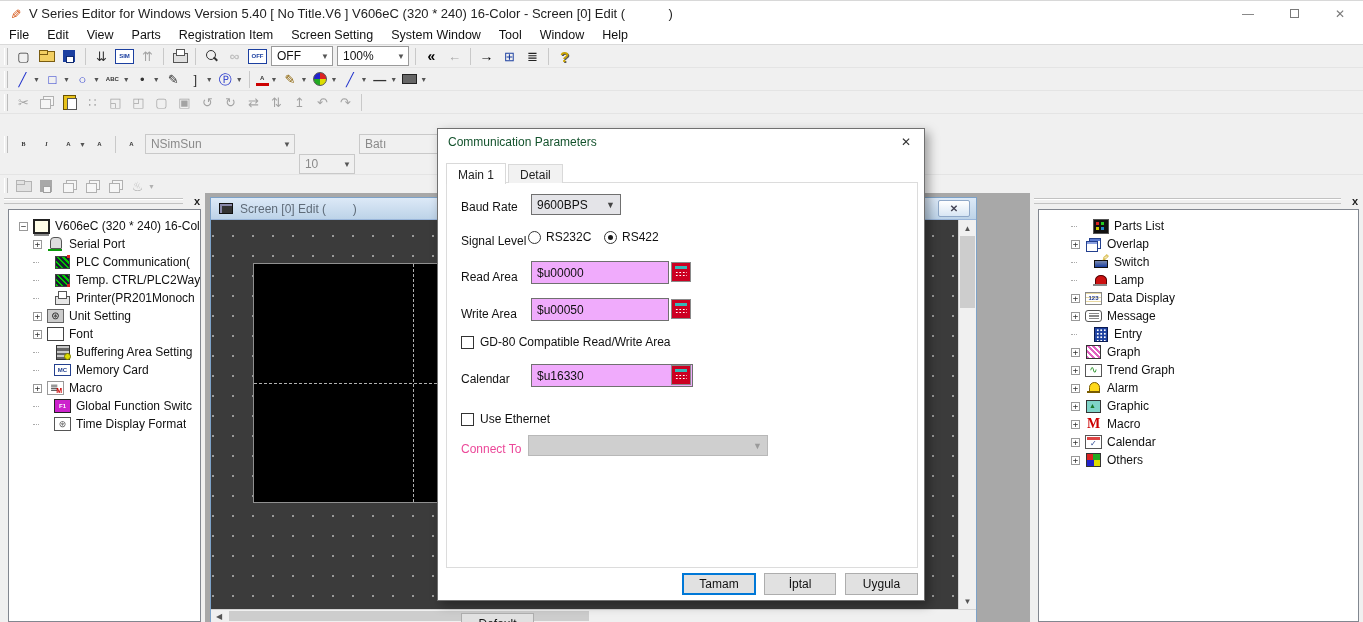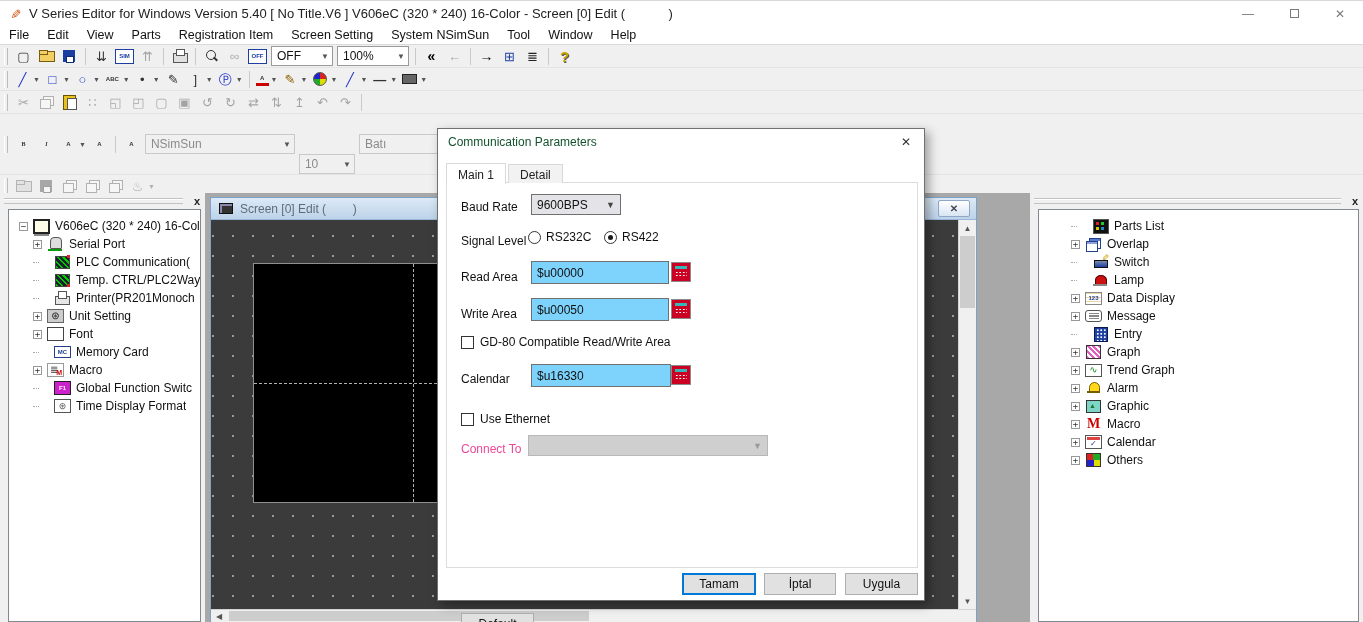--- a/index.html
+++ b/index.html
@@ -159,21 +159,21 @@
 .dlg-tabs { position:absolute; left:8px; top:33px; display:flex; align-items:flex-end; z-index:2; }
 .dtab { height:19px; padding:2px 11px 0; border:1px solid #d9d9d9; border-bottom:none; background:#f2f2f2; color:#222; font-size:12px; margin-right:2px; display:flex; align-items:center; }
 .dtab.active { height:21px; background:#fff; position:relative; top:1px; border-color:#d9d9d9; }
 .dlg-frame { position:absolute; left:8px; top:53px; width:472px; height:386px; border:1px solid #dcdcdc; background:#fff; }
 .dlbl { position:absolute; font-size:12px; color:#111; }
 .dlbl.gray { color:#ec4899; }
 .dcombo { position:absolute; height:21px; background:#e4e4e8; border:1px solid #707070; display:flex; align-items:center; justify-content:space-between; padding:0 5px; font-size:12px; color:#111; }
 .dcombo .chev { color:#444; font-size:9px; }
 .dcombo.dis { background:#cfcfcf; border-color:#b8b8b8; }
 .dcombo.dis .chev { color:#9a9a9a; }
-.dinput { position:absolute; height:23px; background:#7dd3fc; border:1px solid #707070; display:flex; align-items:center; padding:0 5px; font-size:12px; color:#111; }
+.dinput { position:absolute; height:23px; background:#f0abfc; border:1px solid #707070; display:flex; align-items:center; padding:0 5px; font-size:12px; color:#111; }
 .i-calc { position:absolute; width:20px; height:20px; background:#cc0022; border:1px solid #8a8a8a; }
 .i-calc::before { content:""; position:absolute; left:3px; right:3px; top:3px; height:3px; background:#35b8b8; }
 .i-calc::after { content:""; position:absolute; left:3px; right:3px; top:8px; bottom:3px; background-image:radial-gradient(#fff .7px, transparent 1px); background-size:3.5px 3px; }
 .dradio { position:absolute; display:flex; align-items:center; gap:5px; font-size:12px; }
 .radio { width:13px; height:13px; border:1px solid #333; border-radius:50%; background:#fff; position:relative; display:inline-block; }
 .radio.sel::after { content:""; position:absolute; inset:3px; background:#1a1a1a; border-radius:50%; }
 .dcheck { position:absolute; display:flex; align-items:center; gap:6px; font-size:12px; }
 .checkbox { width:13px; height:13px; border:1px solid #333; background:#fff; display:inline-block; }
 .dbtn { position:absolute; height:22px; background:#e1e1e1; border:1px solid #adadad; display:flex; align-items:center; justify-content:center; font-size:12px; color:#111; }
 .dbtn.primary { border:2px solid #0078d7; }
@@ -195,21 +195,21 @@
     </div>
   </div>
 
   <div class="menubar">
       <span class="menu-item">File</span>
       <span class="menu-item">Edit</span>
       <span class="menu-item">View</span>
       <span class="menu-item">Parts</span>
       <span class="menu-item">Registration Item</span>
       <span class="menu-item">Screen Setting</span>
-      <span class="menu-item">System NSimSun</span>
+      <span class="menu-item">System Window</span>
       <span class="menu-item">Tool</span>
       <span class="menu-item">Window</span>
       <span class="menu-item">Help</span>
     </div>
 
   <div class="toolbars">
       <div class="tb-row">
         <span class="grip"></span>
         <span class="tb">
           <span class="ic i-new-file">▢</span>
@@ -516,20 +516,27 @@
           <span class="spacer" style="width: 24px;"></span>
           <span class="expander">+</span>
           <span class="ic i-unit-setting"></span>
           <span class="tlabel">Unit Setting</span>
         </div>
         <div class="trow">
           <span class="spacer" style="width: 24px;"></span>
           <span class="expander">+</span>
           <span class="ic i-font-a"></span>
           <span class="tlabel">Font</span>
+        </div>
+        <div class="trow">
+          <span class="spacer" style="width: 24px;"></span>
+          <span class="tick"></span>
+          <span class="exp-none spacer" style="width: 8px;"></span>
+          <span class="ic i-buffering"></span>
+          <span class="tlabel">Buffering Area Setting</span>
         </div>
         <div class="trow">
           <span class="spacer" style="width: 24px;"></span>
           <span class="tick"></span>
           <span class="exp-none spacer" style="width: 8px;"></span>
           <span class="ic i-memory-card txt">MC</span>
           <span class="tlabel">Memory Card</span>
         </div>
         <div class="trow">
           <span class="spacer" style="width: 24px;"></span>
@@ -717,21 +724,21 @@
         <span>$u00050</span>
       </div>
     <span class="i-calc" style="left:233px; top:170px;"></span>
 
     <div class="dcheck" style="left:23px; top:206px;">
       <span class="checkbox"></span>
       <span>GD-80 Compatible Read/Write Area</span>
     </div>
 
     <span class="dlbl" style="left:23px; top:243px;">Calendar</span>
-    <div class="dinput" style="left:93px; top:235px; width:140px;">
+    <div class="dinput" style="left:93px; top:235px; width:162px;">
         <span>$u16330</span>
       </div>
     <span class="i-calc" style="left:233px; top:236px;"></span>
 
     <div class="dcheck" style="left:23px; top:283px;">
       <span class="checkbox"></span>
       <span>Use Ethernet</span>
     </div>
 
     <span class="dlbl gray" style="left:23px; top:313px;">Connect To</span>

